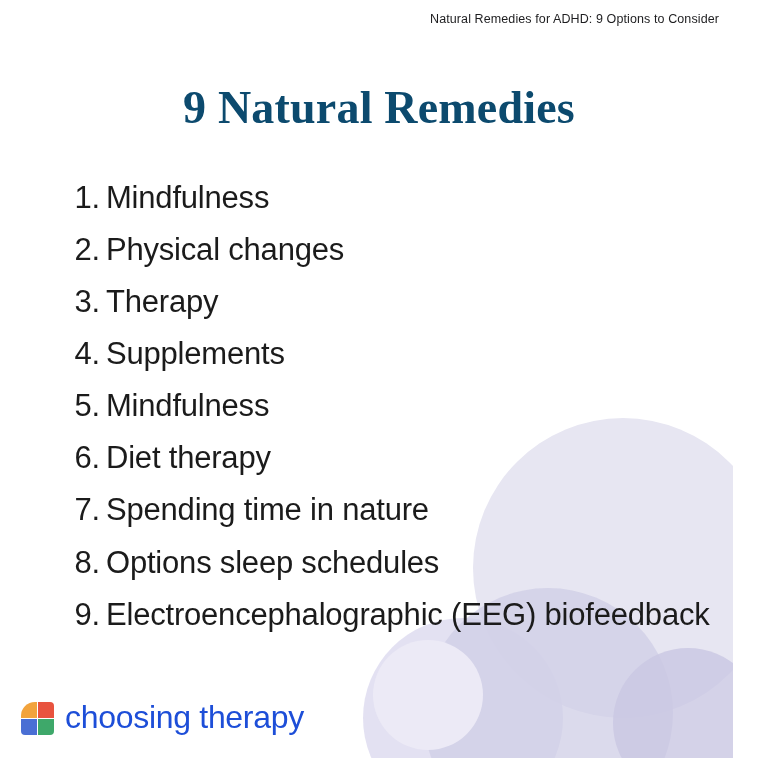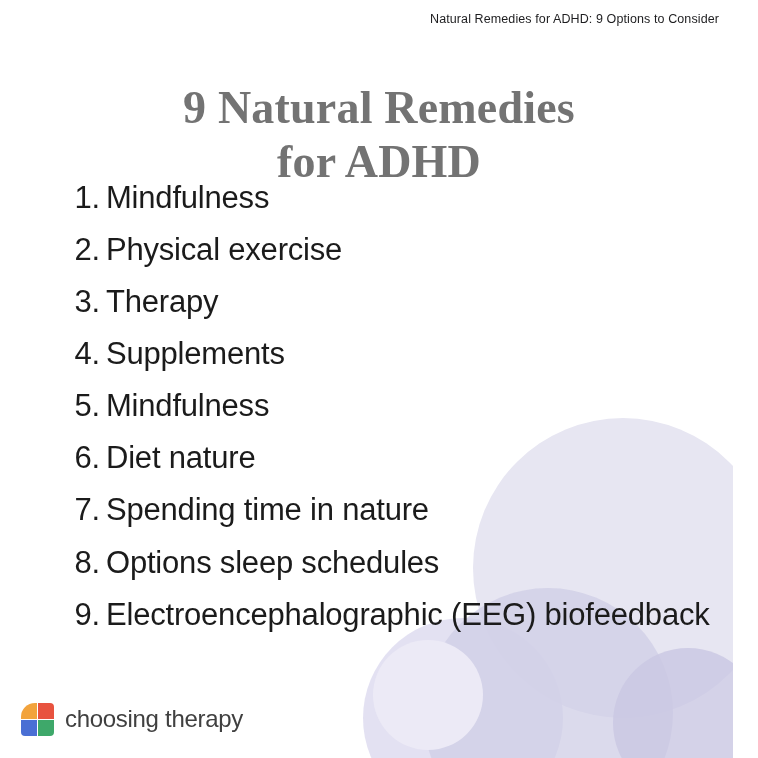--- a/index.html
+++ b/index.html
@@ -76,21 +76,21 @@
   .title {
     position: absolute;
     top: 50px;
     left: 0;
     width: 758px;
     text-align: center;
     font-family: "Liberation Serif", serif;
     font-weight: bold;
     font-size: 46px;
     line-height: 1.18;
-    color: #737373;
+    color: #0c4a6e;
     letter-spacing: .2px;
   }
   .title .line2 { display: block; }
 
   
   .list {
     position: absolute;
     top: 172px;
     left: 62px;
     width: 660px;
@@ -134,69 +134,68 @@
   .brand-mark .q {
     position: absolute;
     width: 16px;
     height: 16px;
   }
   .brand-mark .q.tl { left: 1px;  top: 1px;  background: #f2a33c; border-top-left-radius: 14px; }
   .brand-mark .q.tr { left: 18px; top: 1px;  background: #e8533f; border-top-right-radius: 4px; }
   .brand-mark .q.bl { left: 1px;  top: 18px; background: #4a6fd4; border-bottom-left-radius: 4px; }
   .brand-mark .q.br { left: 18px; top: 18px; background: #3ea86a; border-bottom-right-radius: 4px; }
   .brand-name {
-    font-size: 24px;
-    color: #404040;
+    font-size: 32px;
+    color: #1d4ed8;
     letter-spacing: -0.3px;
   }
 </style>
 </head>
 <body>
 
 <div id="infographic">
 
   <div class="deco-layer">
     <div class="circle c1"></div>
     <div class="circle c3"></div>
     <div class="circle c2"></div>
     <div class="circle c4"></div>
     <div class="circle c5"></div>
   </div>
 
   <div class="top-header">Natural Remedies for ADHD: 9 Options to Consider</div>
 
   <h1 class="title">
     <span class="line1">9 Natural Remedies</span>
-    <span class="line2">for ADHD</span>
   </h1>
 
   <ol class="list">
     <li class="list-item">
       <span class="num">1.</span>
       <span class="item-text">Mindfulness</span>
     </li>
     <li class="list-item">
       <span class="num">2.</span>
-      <span class="item-text">Physical exercise</span>
+      <span class="item-text">Physical changes</span>
     </li>
     <li class="list-item">
       <span class="num">3.</span>
       <span class="item-text">Therapy</span>
     </li>
     <li class="list-item">
       <span class="num">4.</span>
       <span class="item-text">Supplements</span>
     </li>
     <li class="list-item">
       <span class="num">5.</span>
       <span class="item-text">Mindfulness</span>
     </li>
     <li class="list-item">
       <span class="num">6.</span>
-      <span class="item-text">Diet nature</span>
+      <span class="item-text">Diet therapy</span>
     </li>
     <li class="list-item">
       <span class="num">7.</span>
       <span class="item-text">Spending time in nature</span>
     </li>
     <li class="list-item">
       <span class="num">8.</span>
       <span class="item-text">Options sleep schedules</span>
     </li>
     <li class="list-item">

